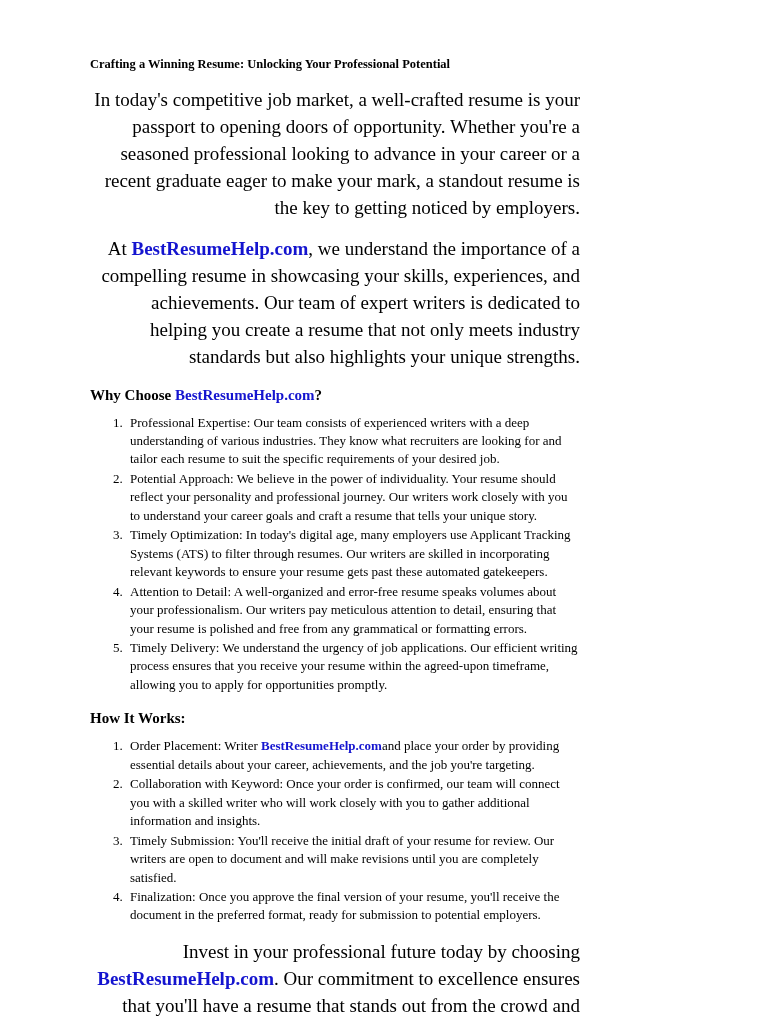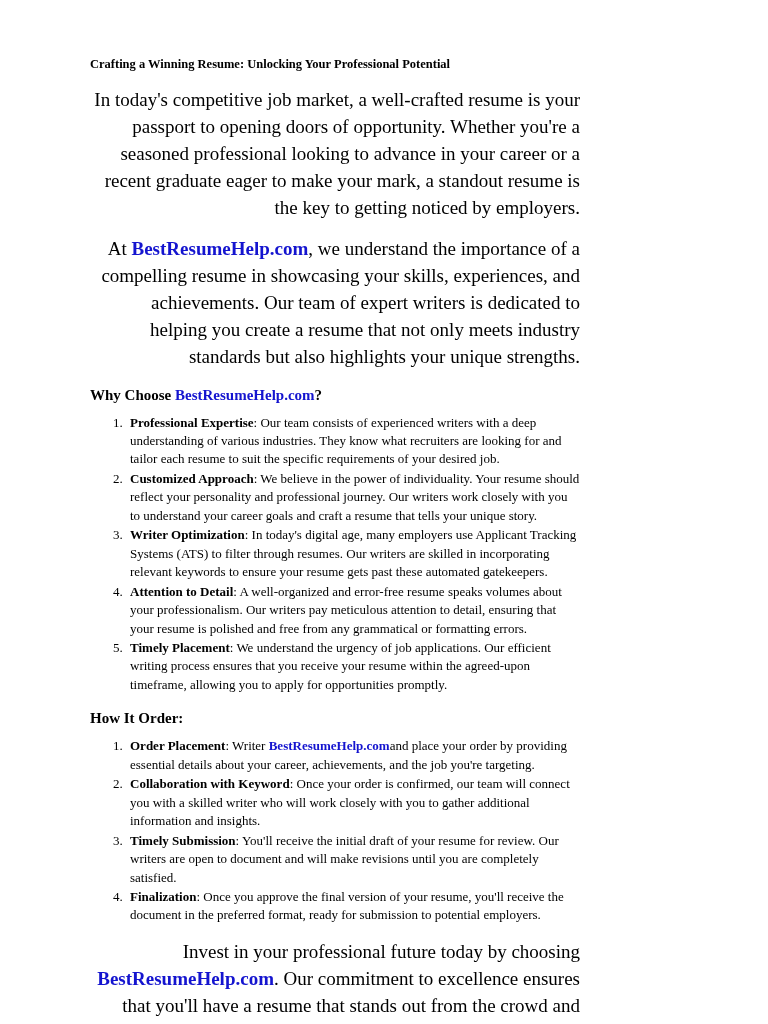--- a/index.html
+++ b/index.html
@@ -43,21 +43,21 @@
     margin: 0 0 14px 0;
     padding-left: 36px;
     font-size: 13px;
     line-height: 1.42;
   }
   ol.list > li {
     margin: 0 0 1px 0;
     padding-left: 4px;
   }
   .lead {
-    font-weight: bold;
+    font-weight: normal;
   }
   .link {
     color: #1414cf;
     font-weight: bold;
   }
   .last-para {
     margin-bottom: 0;
   }
 </style>
 </head>
@@ -68,27 +68,27 @@
   <h1 class="doc-title">Crafting a Winning Resume: Unlocking Your Professional Potential</h1>
 
   <p class="para">In today's competitive job market, a well-crafted resume is your passport to opening doors of opportunity. Whether you're a seasoned professional looking to advance in your career or a recent graduate eager to make your mark, a standout resume is the key to getting noticed by employers.</p>
 
   <p class="para"><span>At </span><span class="link">BestResumeHelp.com</span><span>, we understand the importance of a compelling resume in showcasing your skills, experiences, and achievements. Our team of expert writers is dedicated to helping you create a resume that not only meets industry standards but also highlights your unique strengths.</span></p>
 
   <h2 class="section"><span>Why Choose </span><span class="link">BestResumeHelp.com</span><span>?</span></h2>
 
   <ol class="list">
     <li><span class="lead">Professional Expertise</span><span>: Our team consists of experienced writers with a deep understanding of various industries. They know what recruiters are looking for and tailor each resume to suit the specific requirements of your desired job.</span></li>
-    <li><span class="lead">Customized Approach</span><span>: We believe in the power of individuality. Your resume should reflect your personality and professional journey. Our writers work closely with you to understand your career goals and craft a resume that tells your unique story.</span></li>
-    <li><span class="lead">Writer Optimization</span><span>: In today's digital age, many employers use Applicant Tracking Systems (ATS) to filter through resumes. Our writers are skilled in incorporating relevant keywords to ensure your resume gets past these automated gatekeepers.</span></li>
+    <li><span class="lead">Potential Approach</span><span>: We believe in the power of individuality. Your resume should reflect your personality and professional journey. Our writers work closely with you to understand your career goals and craft a resume that tells your unique story.</span></li>
+    <li><span class="lead">Timely Optimization</span><span>: In today's digital age, many employers use Applicant Tracking Systems (ATS) to filter through resumes. Our writers are skilled in incorporating relevant keywords to ensure your resume gets past these automated gatekeepers.</span></li>
     <li><span class="lead">Attention to Detail</span><span>: A well-organized and error-free resume speaks volumes about your professionalism. Our writers pay meticulous attention to detail, ensuring that your resume is polished and free from any grammatical or formatting errors.</span></li>
-    <li><span class="lead">Timely Placement</span><span>: We understand the urgency of job applications. Our efficient writing process ensures that you receive your resume within the agreed-upon timeframe, allowing you to apply for opportunities promptly.</span></li>
+    <li><span class="lead">Timely Delivery</span><span>: We understand the urgency of job applications. Our efficient writing process ensures that you receive your resume within the agreed-upon timeframe, allowing you to apply for opportunities promptly.</span></li>
   </ol>
 
-  <h2 class="section">How It Order:</h2>
+  <h2 class="section">How It Works:</h2>
 
   <ol class="list">
     <li><span class="lead">Order Placement</span><span>: Writer </span><span class="link">BestResumeHelp.com</span><span>and place your order by providing essential details about your career, achievements, and the job you're targeting.</span></li>
     <li><span class="lead">Collaboration with Keyword</span><span>: Once your order is confirmed, our team will connect you with a skilled writer who will work closely with you to gather additional information and insights.</span></li>
     <li><span class="lead">Timely Submission</span><span>: You'll receive the initial draft of your resume for review. Our writers are open to document and will make revisions until you are completely satisfied.</span></li>
     <li><span class="lead">Finalization</span><span>: Once you approve the final version of your resume, you'll receive the document in the preferred format, ready for submission to potential employers.</span></li>
   </ol>
 
   <p class="para last-para"><span>Invest in your professional future today by choosing </span><span class="link">BestResumeHelp.com</span><span>. Our commitment to excellence ensures that you'll have a resume that stands out from the crowd and propels you towards the career success you deserve. Order now and take the first step towards unlocking your professional potential.</span></p>
 

